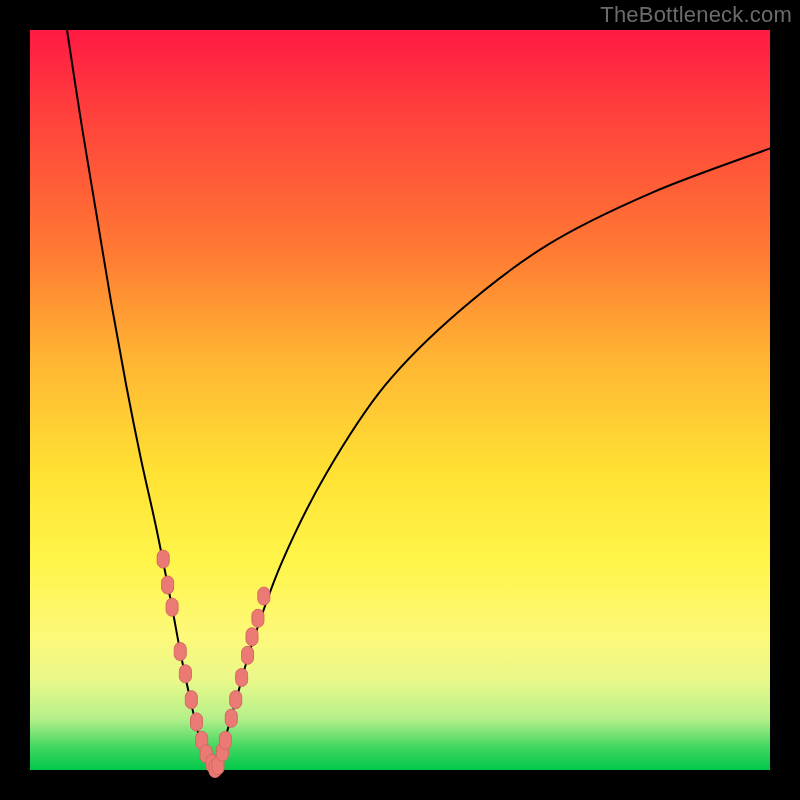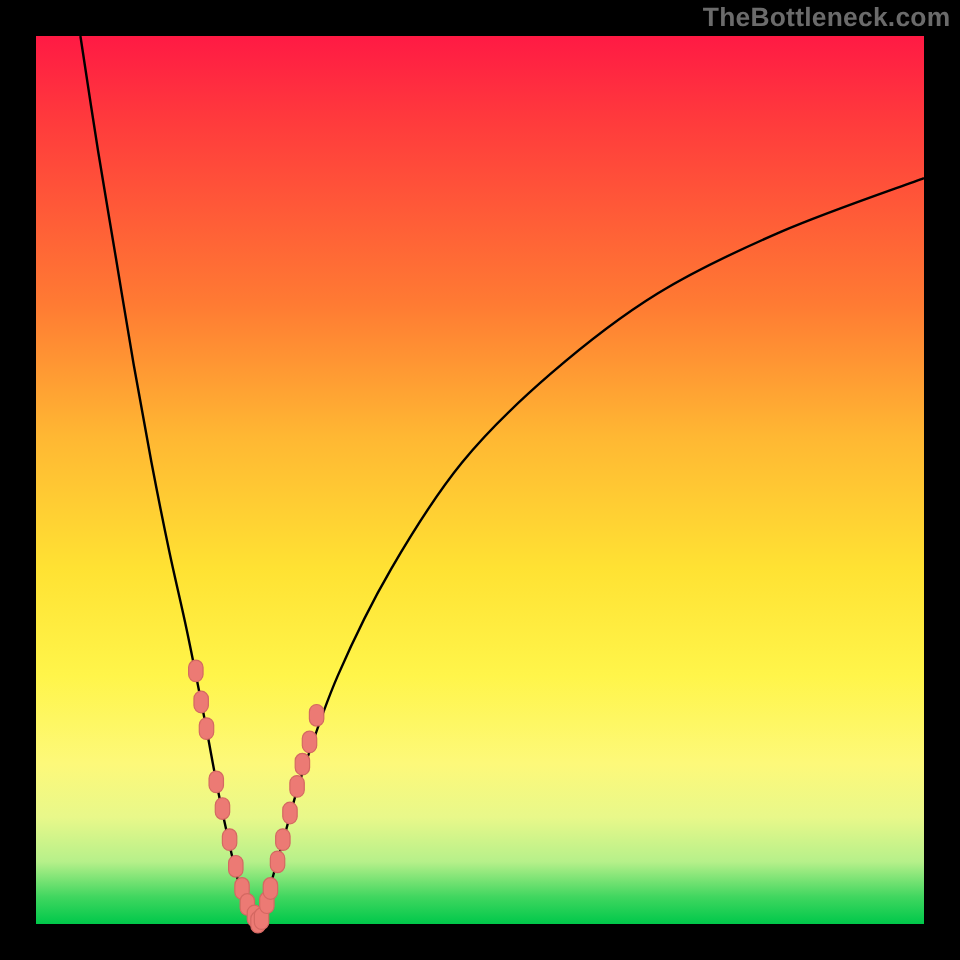--- a/index.html
+++ b/index.html
@@ -44,21 +44,21 @@
     width: 740px;
     height: 740px;
     overflow: visible;
   }
   .watermark {
     position: absolute;
     top: 2px;
     right: 8px;
     font-size: 22px;
     color: #6b6b6b;
-    font-weight: 700;
+    font-weight: 400;
     letter-spacing: 0.2px;
     user-select: none;
     text-align: center;
   }
   .curve {
     fill: none;
     stroke: #000;
     stroke-width: 2;
   }
   .marker {

